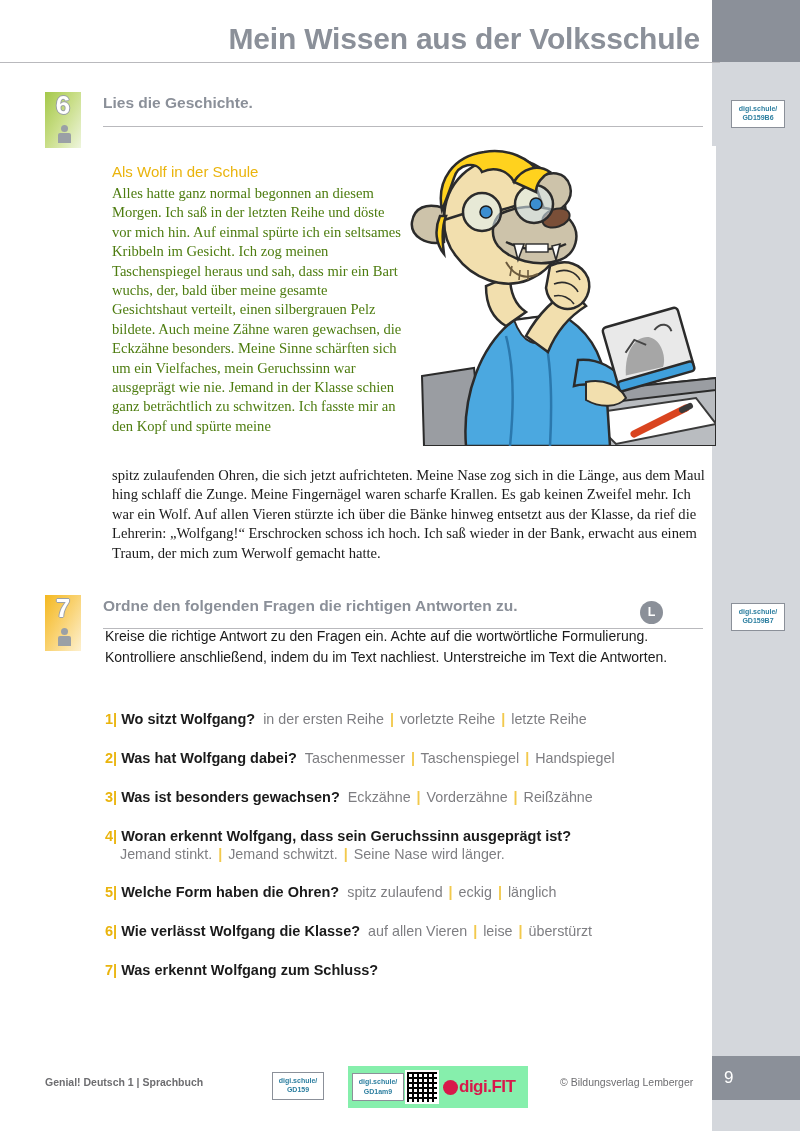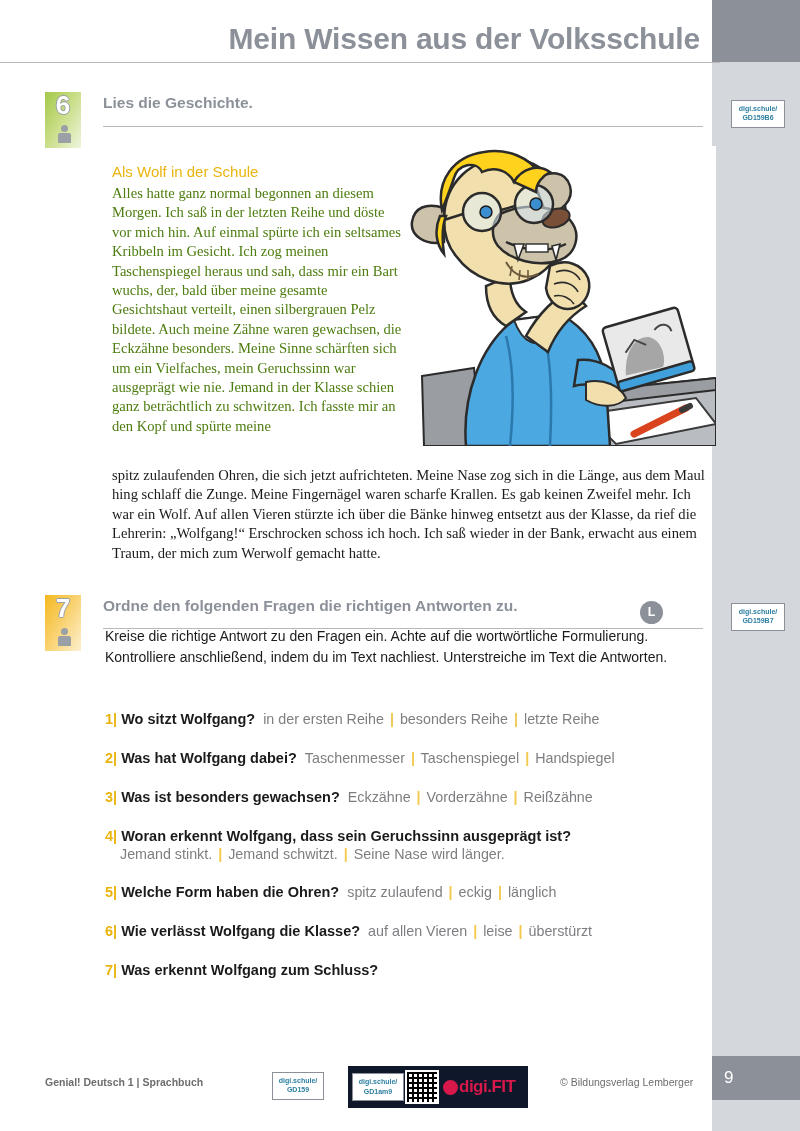--- a/index.html
+++ b/index.html
@@ -234,21 +234,21 @@
     box-sizing: border-box;
     color: #2d7fa0;
     font-size: 7px;
     font-weight: bold;
     line-height: 1.35;
   }
   .digifit-box {
     position: absolute;
     left: 348px; top: 1066px;
     width: 180px; height: 42px;
-    background: #0f172a;
+    background: #86efac;
     display: flex;
     align-items: center;
   }
   .qr {
     width: 30px; height: 30px;
     margin-left: 5px;
     background-image:
       linear-gradient(90deg, #000 50%, transparent 50%),
       linear-gradient(#000 50%, transparent 50%);
     background-size: 5px 5px, 5px 5px;
@@ -397,21 +397,21 @@
   <div class="task-rule" style="top:628px; width:600px; left:103px;"></div>
 
   <div class="side-tag" style="left:731px; top:603px;">
     <div>digi.schule/</div>
     <div>GD159B7</div>
   </div>
 
   <div class="instructions">Kreise die richtige Antwort zu den Fragen ein. Achte auf die wortwörtliche Formulierung. Kontrolliere anschließend, indem du im Text nachliest. Unterstreiche im Text die Antworten.</div>
 
   <div class="qlist">
-      <div class="qrow"><span class="qnum">1|</span><span class="qtext"> Wo sitzt Wolfgang?</span><span class="answers ans-inline"><span>in der ersten Reihe </span><span class="sep">|</span><span> besonders Reihe </span><span class="sep">|</span><span> letzte Reihe </span></span></div>
+      <div class="qrow"><span class="qnum">1|</span><span class="qtext"> Wo sitzt Wolfgang?</span><span class="answers ans-inline"><span>in der ersten Reihe </span><span class="sep">|</span><span> vorletzte Reihe </span><span class="sep">|</span><span> letzte Reihe </span></span></div>
       <div class="qrow"><span class="qnum">2|</span><span class="qtext"> Was hat Wolfgang dabei?</span><span class="answers ans-inline"><span>Taschenmesser </span><span class="sep">|</span><span> Taschenspiegel </span><span class="sep">|</span><span> Handspiegel </span></span></div>
       <div class="qrow"><span class="qnum">3|</span><span class="qtext"> Was ist besonders gewachsen?</span><span class="answers ans-inline"><span>Eckzähne </span><span class="sep">|</span><span> Vorderzähne </span><span class="sep">|</span><span> Reißzähne </span></span></div>
       <div class="qrow"><span class="qnum">4|</span><span class="qtext"> Woran erkennt Wolfgang, dass sein Geruchssinn ausgeprägt ist?</span><span class="answers second-line"><span>Jemand stinkt. </span><span class="sep">|</span><span> Jemand schwitzt. </span><span class="sep">|</span><span> Seine Nase wird länger. </span></span></div>
       <div class="qrow"><span class="qnum">5|</span><span class="qtext"> Welche Form haben die Ohren?</span><span class="answers ans-inline"><span>spitz zulaufend </span><span class="sep">|</span><span> eckig </span><span class="sep">|</span><span> länglich </span></span></div>
       <div class="qrow"><span class="qnum">6|</span><span class="qtext"> Wie verlässt Wolfgang die Klasse?</span><span class="answers ans-inline"><span>auf allen Vieren </span><span class="sep">|</span><span> leise </span><span class="sep">|</span><span> überstürzt </span></span></div>
       <div class="qrow"><span class="qnum">7|</span><span class="qtext"> Was erkennt Wolfgang zum Schluss?</span></div>
     </div>
 
   <div class="footer-left">Genial! Deutsch 1 | Sprachbuch</div>
 

